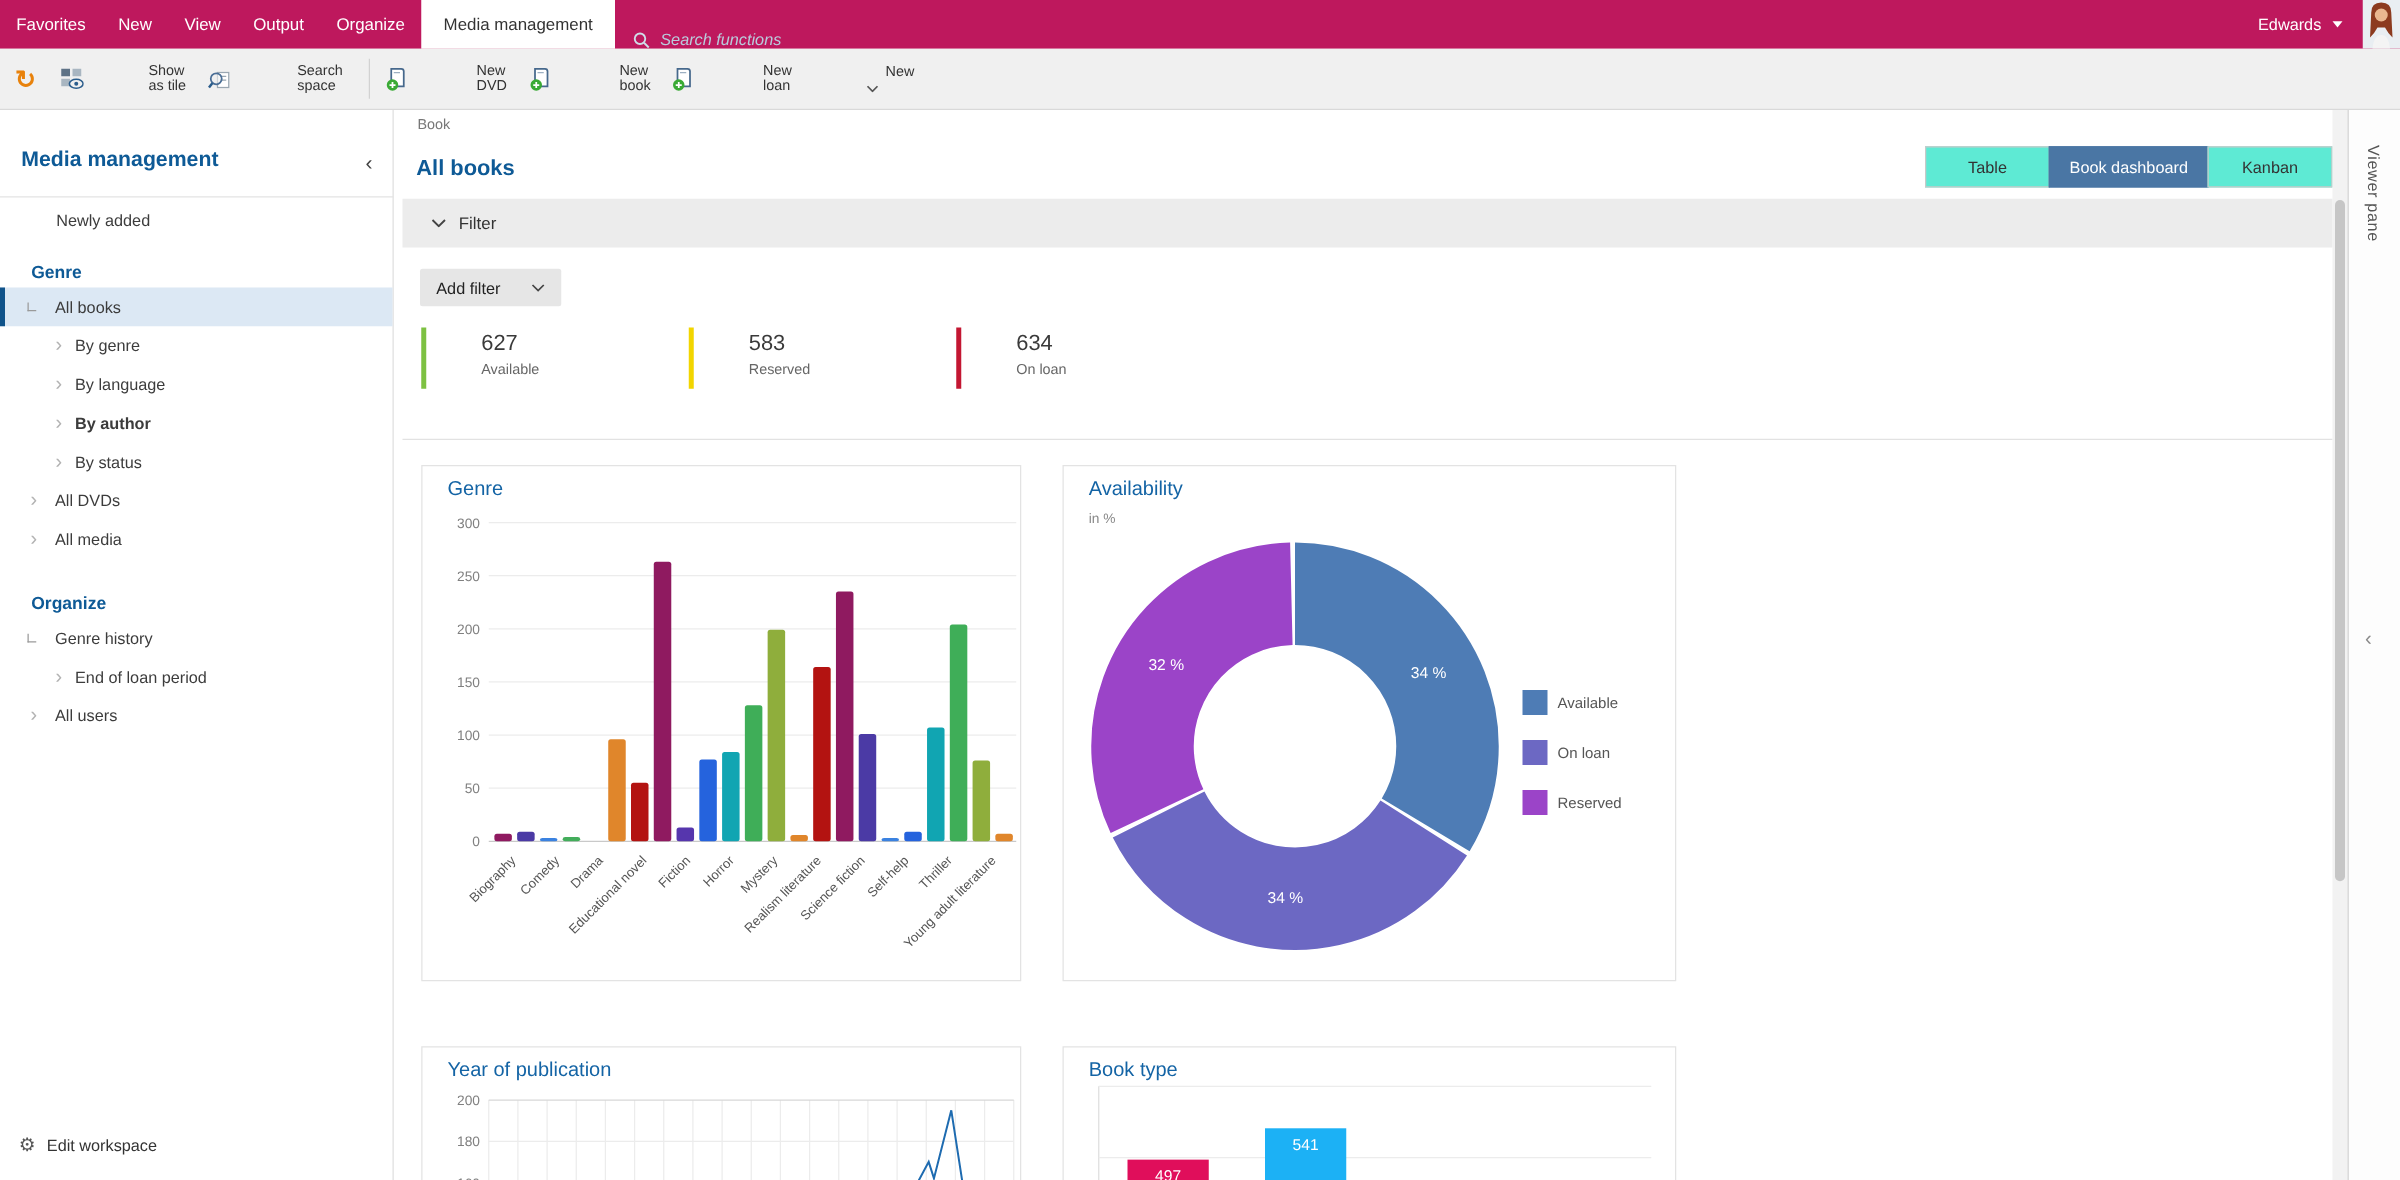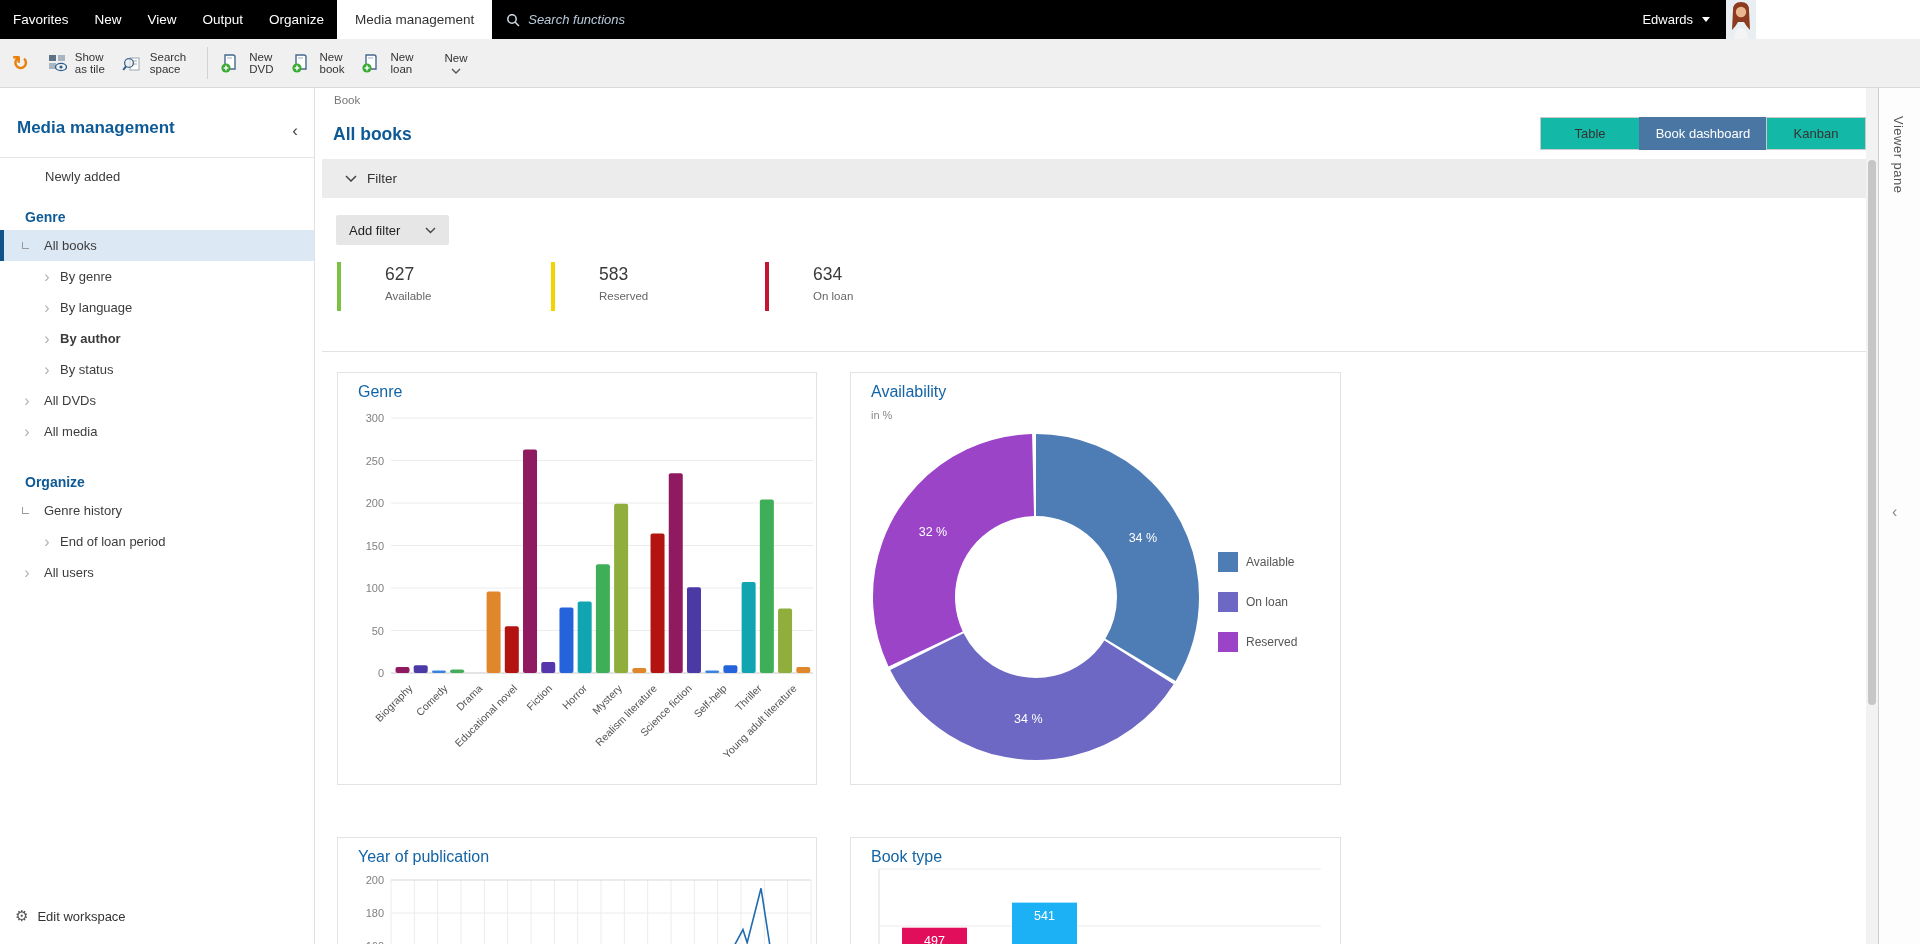--- a/index.html
+++ b/index.html
@@ -1,37 +1,37 @@
 <!DOCTYPE html>
 <html><head>
 <meta charset="utf-8">
 <style>
   * { margin:0; padding:0; box-sizing:border-box; }
   html,body { background:#fff; }
   #app { position:relative; width:1920px; height:944px; overflow:hidden;
          font-family:"Liberation Sans", sans-serif; background:#fff; color:#333; }
 
   
-  .menubar { position:absolute; top:0; left:0; width:1756px; height:39px;
-             background:#000000; display:flex; align-items:center; color:#fff; }
+  .menubar { position:absolute; top:0; left:0; width:1920px; height:39px;
+             background:#be185d; display:flex; align-items:flex-end; color:#fff; }
   .mItem { padding:0 13px; line-height:39px; font-size:13.5px; cursor:pointer; white-space:nowrap; }
   .mTab  { padding:0 18px; line-height:39px; font-size:13.5px; background:#fff; color:#333; cursor:pointer; }
   .mSearch { display:flex; align-items:center; margin-left:14px; gap:8px; }
   .mSearch .ph { font-style:italic; font-size:13px; color:#b9cbdc; }
   .mRight { margin-left:auto; display:flex; align-items:center; }
   .mUser { font-size:13px; }
   .caret-down { width:0; height:0; border-left:4px solid transparent; border-right:4px solid transparent;
                 border-top:5px solid #fff; margin-left:9px; }
   .avatar { width:30px; height:39px; margin-left:16px; display:block; }
 
   
   .toolbar { position:absolute; top:39px; left:0; width:1920px; height:49px; background:#f0f0f0;
              border-bottom:1px solid #d9d9d9; display:flex; align-items:center; padding-left:10px; }
   .tItem { display:flex; align-items:center; gap:8px; margin-right:17px; cursor:pointer; }
-  .tLbl { font-size:11.5px; line-height:12.5px; color:#333; }
+  .tLbl { font-size:11.5px; line-height:12.5px; color:#333;margin-left:44px; }
   .tSep { width:1px; height:32px; background:#d2d2d2; margin:0 12px 0 4px; }
   .refresh { font-size:20px; font-weight:bold; color:#e8820c; margin:0 2px; }
   .tNew { display:flex; flex-direction:column; align-items:center; gap:3px; }
 
   
   .sidebar { position:absolute; top:88px; left:0; width:315px; height:856px; background:#fff;
              border-right:1px solid #e0e0e0; }
   .sbHead { position:absolute; top:30px; left:17px; font-size:17px; font-weight:bold; color:#0e5a96; }
   .sbCollapse { position:absolute; top:34px; right:16px; font-size:17px; color:#444; cursor:pointer; line-height:1; }
   .sbDivider { position:absolute; top:69px; left:0; width:315px; height:1px; background:#e4e4e4; }
@@ -49,21 +49,21 @@
   .sbLbl { font-size:13px; color:#3c3c3c; }
   .sbFooter { position:absolute; bottom:19px; left:15px; display:flex; align-items:center; gap:9px; cursor:pointer; }
   .sbFooter .gear { font-size:15px; color:#555; }
   .sbFooter .txt { font-size:13px; color:#333; }
 
   
   .main { position:absolute; top:88px; left:316px; width:1550px; height:856px; background:#fff; }
   .crumb { position:absolute; top:6px; left:18px; font-size:11.5px; color:#777; }
   .pageTitle { position:absolute; top:36px; left:17px; font-size:17.5px; font-weight:bold; color:#0e5a96; }
   .viewbtns { position:absolute; top:29px; right:0; display:flex; height:33px; }
-  .vbtn { border:1px solid #c9c9c9; background:#14b8a6; color:#333; font-size:13px;
+  .vbtn { border:1px solid #c9c9c9; background:#5eead4; color:#333; font-size:13px;
           display:flex; align-items:center; justify-content:center; margin-left:-1px; cursor:pointer;
           font-family:"Liberation Sans",sans-serif; }
   .vbtn.active { background:#4a76a4; border-color:#4a76a4; color:#fff; }
   .filterbar { position:absolute; top:71px; left:6px; right:0; height:39px; background:#ececec;
                display:flex; align-items:center; cursor:pointer; }
   .filterbar svg { margin-left:23px; }
   .filterbar .flbl { margin-left:10px; font-size:13.5px; color:#333; }
   .addfilter { position:absolute; top:127px; left:20px; height:30px; background:#e6e6e6; border-radius:2px;
                display:flex; align-items:center; padding:0 13px; gap:25px; cursor:pointer; }
   .addfilter .albl { font-size:13px; color:#222; }

